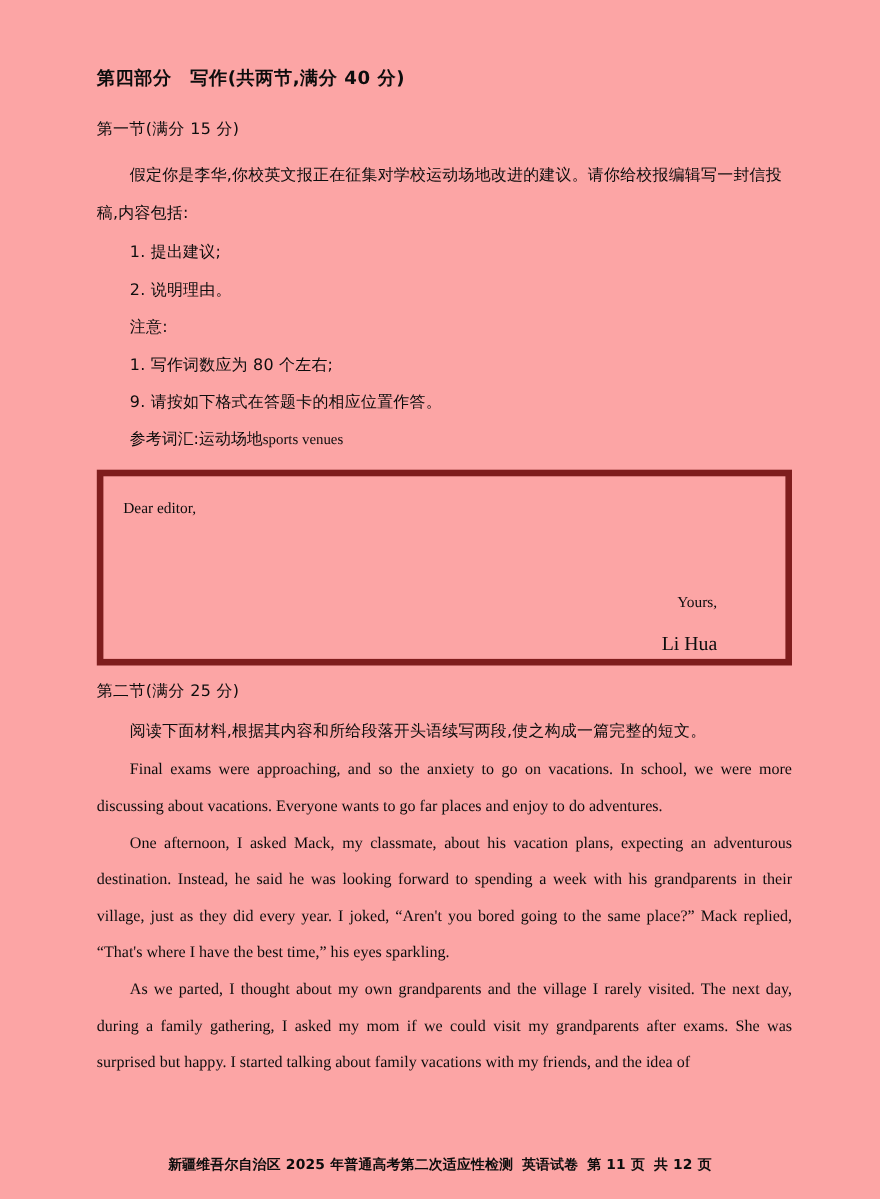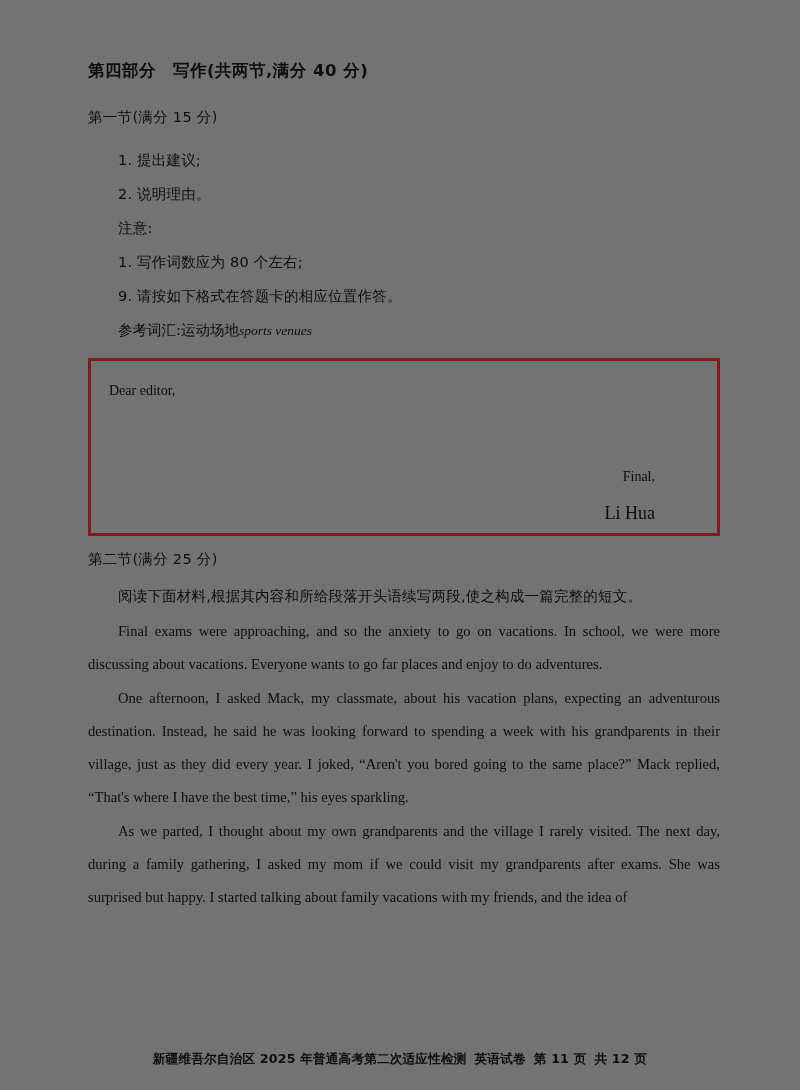--- a/index.html
+++ b/index.html
@@ -12,21 +12,21 @@
     height: 1090px;
     position: relative;
     font-family: "Liberation Serif", "DejaVu Serif", serif;
     color: #0d0d0d;
   }
   .page {
     position: absolute;
     left: 0; top: 0;
     width: 800px;
     height: 1090px;
-    background: #737373;
+    background: #fca5a5;
     overflow: hidden;
   }
   .content {
     position: absolute;
     left: 88px;
     top: 60px;
     width: 632px;
   }
   .cn {
     font-family: "DejaVu Sans", "Liberation Sans", sans-serif;
@@ -65,24 +65,23 @@
   }
   .vocab {
     font-size: 14.5px;
     line-height: 34px;
     margin: 0 0 10px 0;
     padding-left: 30px;
   }
   .vocab .en {
     font-family: "Liberation Serif", serif;
     font-size: 13.5px;
-    font-style: italic;
   }
   .answer-box {
-    border: 3px solid #7f1d1d;
+    border: 6px solid #7f1d1d;
     height: 178px;
     margin: 6px 0 14px 0;
     position: relative;
     box-sizing: border-box;
   }
   .salutation {
     position: absolute;
     left: 18px;
     top: 22px;
     font-size: 14px;
@@ -134,33 +133,34 @@
 </head>
 <body>
 
 <div class="page">
   <div class="content">
 
     <h1 class="sec-title cn">第四部分　写作(共两节,满分 40 分)</h1>
 
     <div class="sub-title cn">第一节(满分 15 分)</div>
 
+    <p class="para cn">假定你是李华,你校英文报正在征集对学校运动场地改进的建议。请你给校报编辑写一封信投稿,内容包括:</p>
 
     <p class="item cn">1. 提出建议;</p>
     <p class="item cn">2. 说明理由。</p>
 
     <p class="item cn">注意:</p>
     <p class="item-note cn">1. 写作词数应为 80 个左右;</p>
     <p class="item-note cn">9. 请按如下格式在答题卡的相应位置作答。</p>
 
     <p class="vocab cn"><span>参考词汇:</span><span>运动场地</span><span class="en">sports venues</span></p>
 
     <div class="answer-box">
       <div class="salutation">Dear editor,</div>
-      <div class="sign-1">Final,</div>
+      <div class="sign-1">Yours,</div>
       <div class="sign-2">Li Hua</div>
     </div>
 
     <div class="sub-title-2 cn">第二节(满分 25 分)</div>
 
     <p class="para cn">阅读下面材料,根据其内容和所给段落开头语续写两段,使之构成一篇完整的短文。</p>
 
     <p class="en-para">Final exams were approaching, and so the anxiety to go on vacations. In school, we were more discussing about vacations. Everyone wants to go far places and enjoy to do adventures.</p>
     <p class="en-para">One afternoon, I asked Mack, my classmate, about his vacation plans, expecting an adventurous destination. Instead, he said he was looking forward to spending a week with his grandparents in their village, just as they did every year. I joked, “Aren't you bored going to the same place?” Mack replied, “That's where I have the best time,” his eyes sparkling.</p>
     <p class="en-para">As we parted, I thought about my own grandparents and the village I rarely visited. The next day, during a family gathering, I asked my mom if we could visit my grandparents after exams. She was surprised but happy. I started talking about family vacations with my friends, and the idea of</p>

